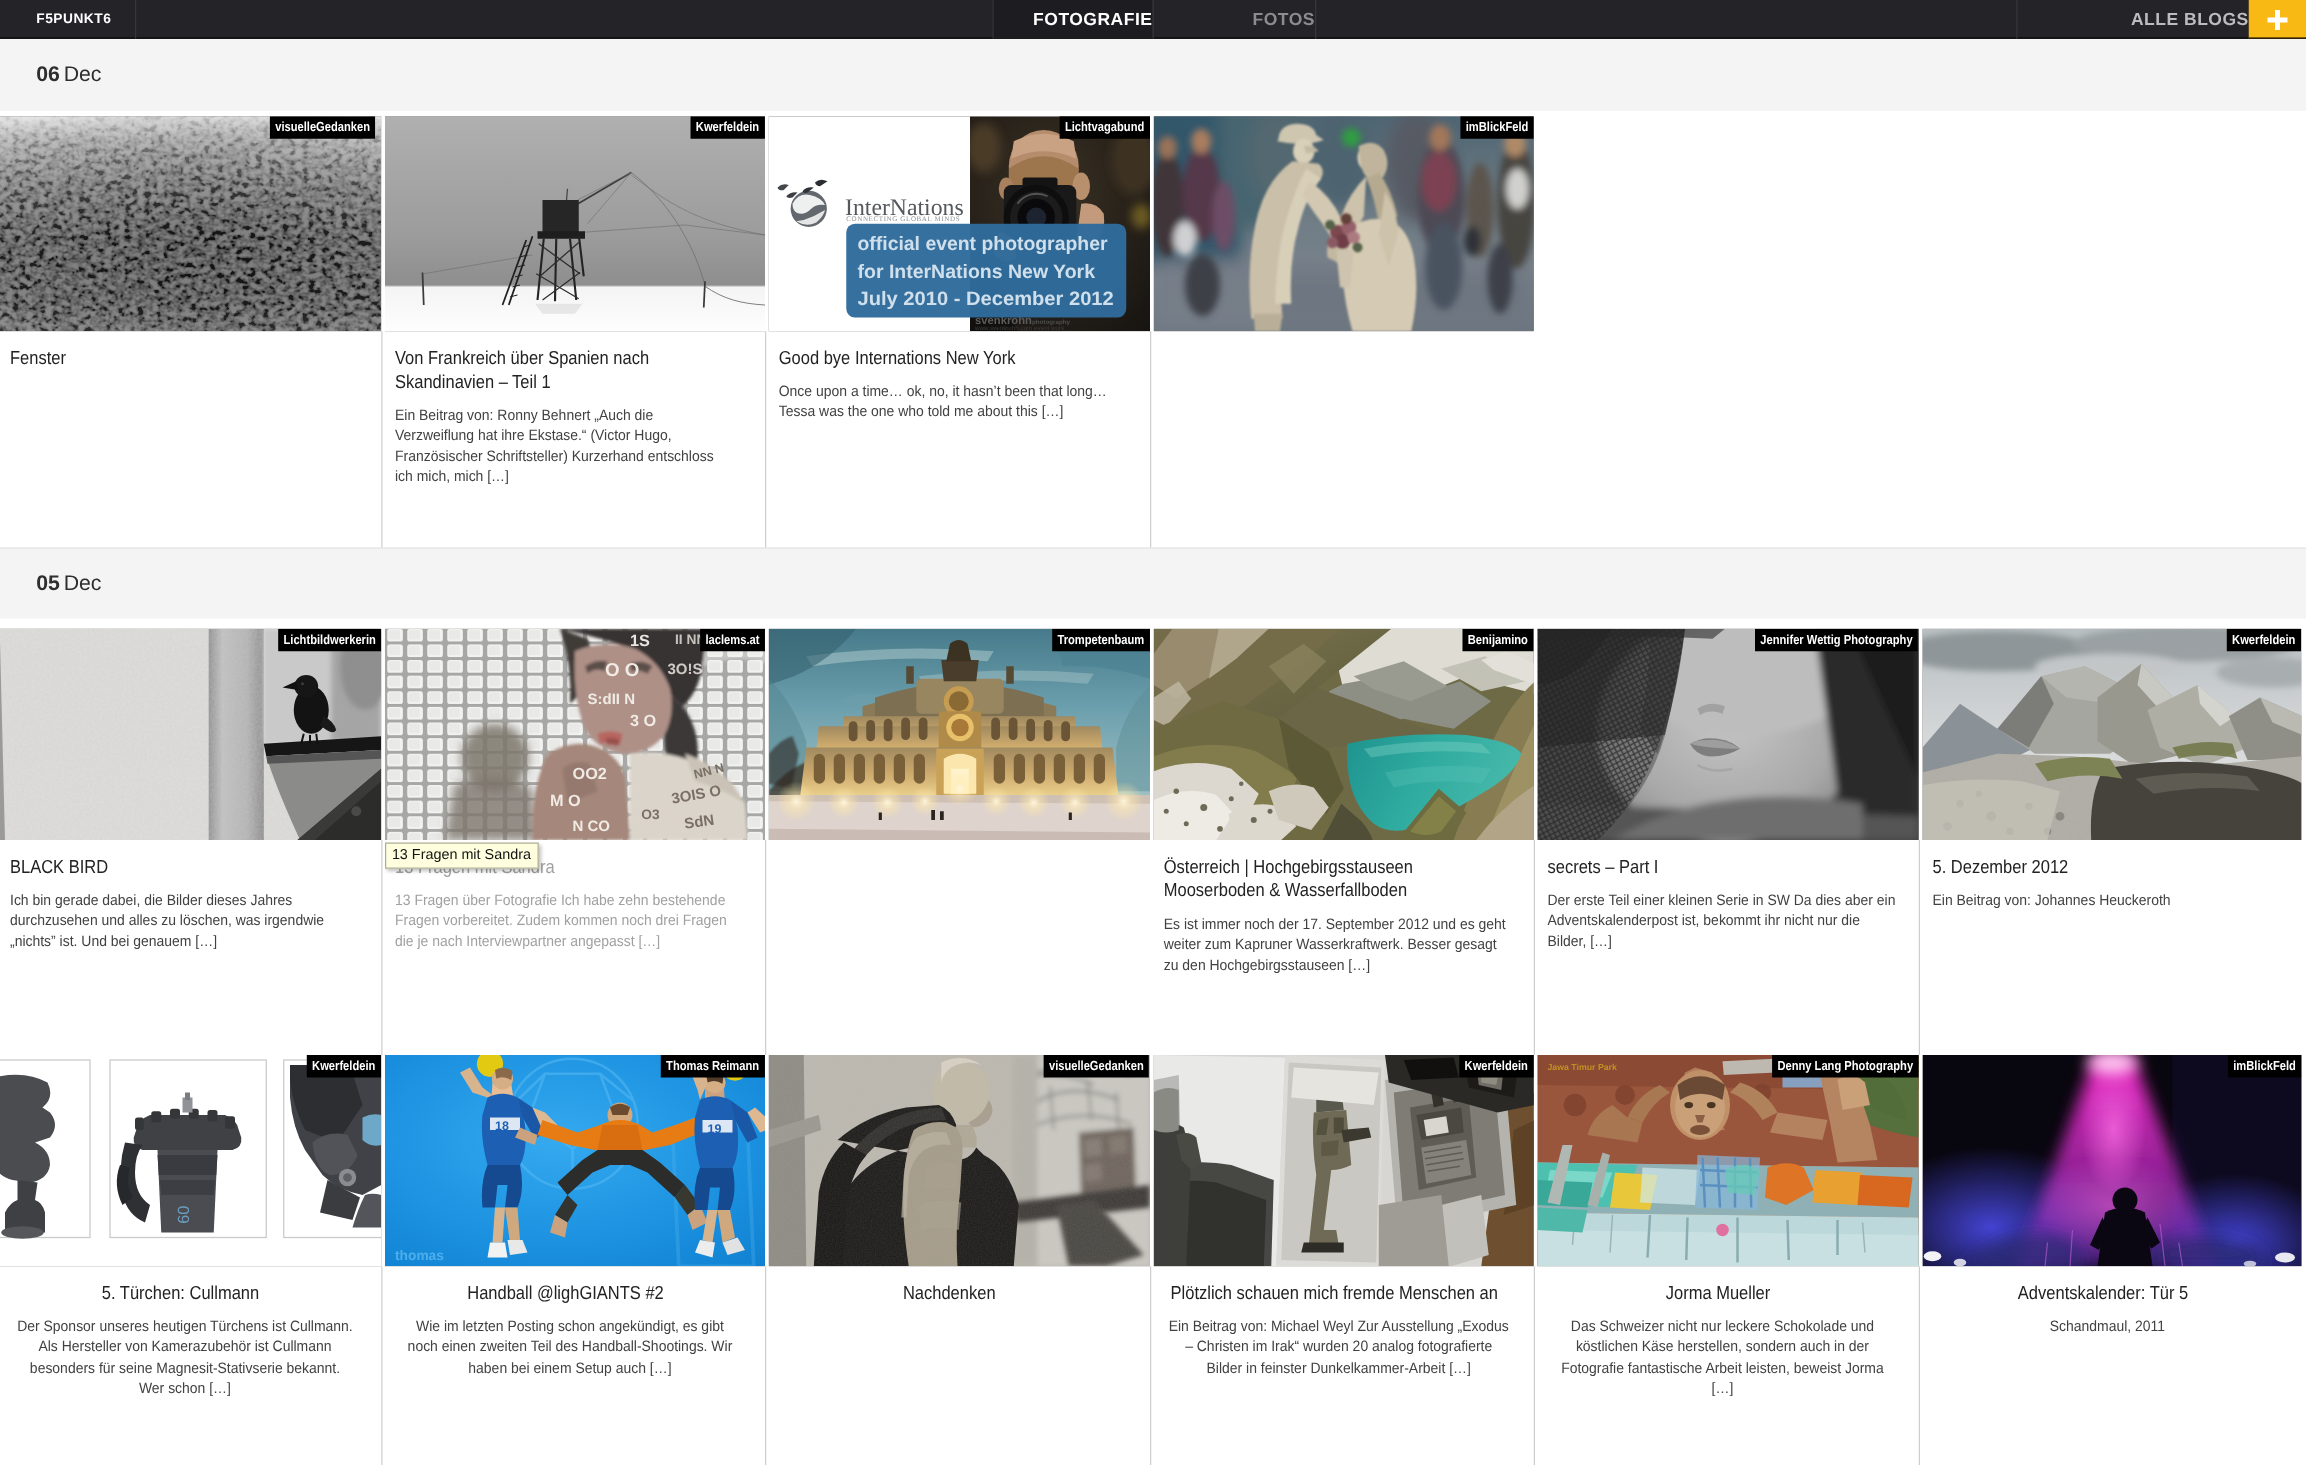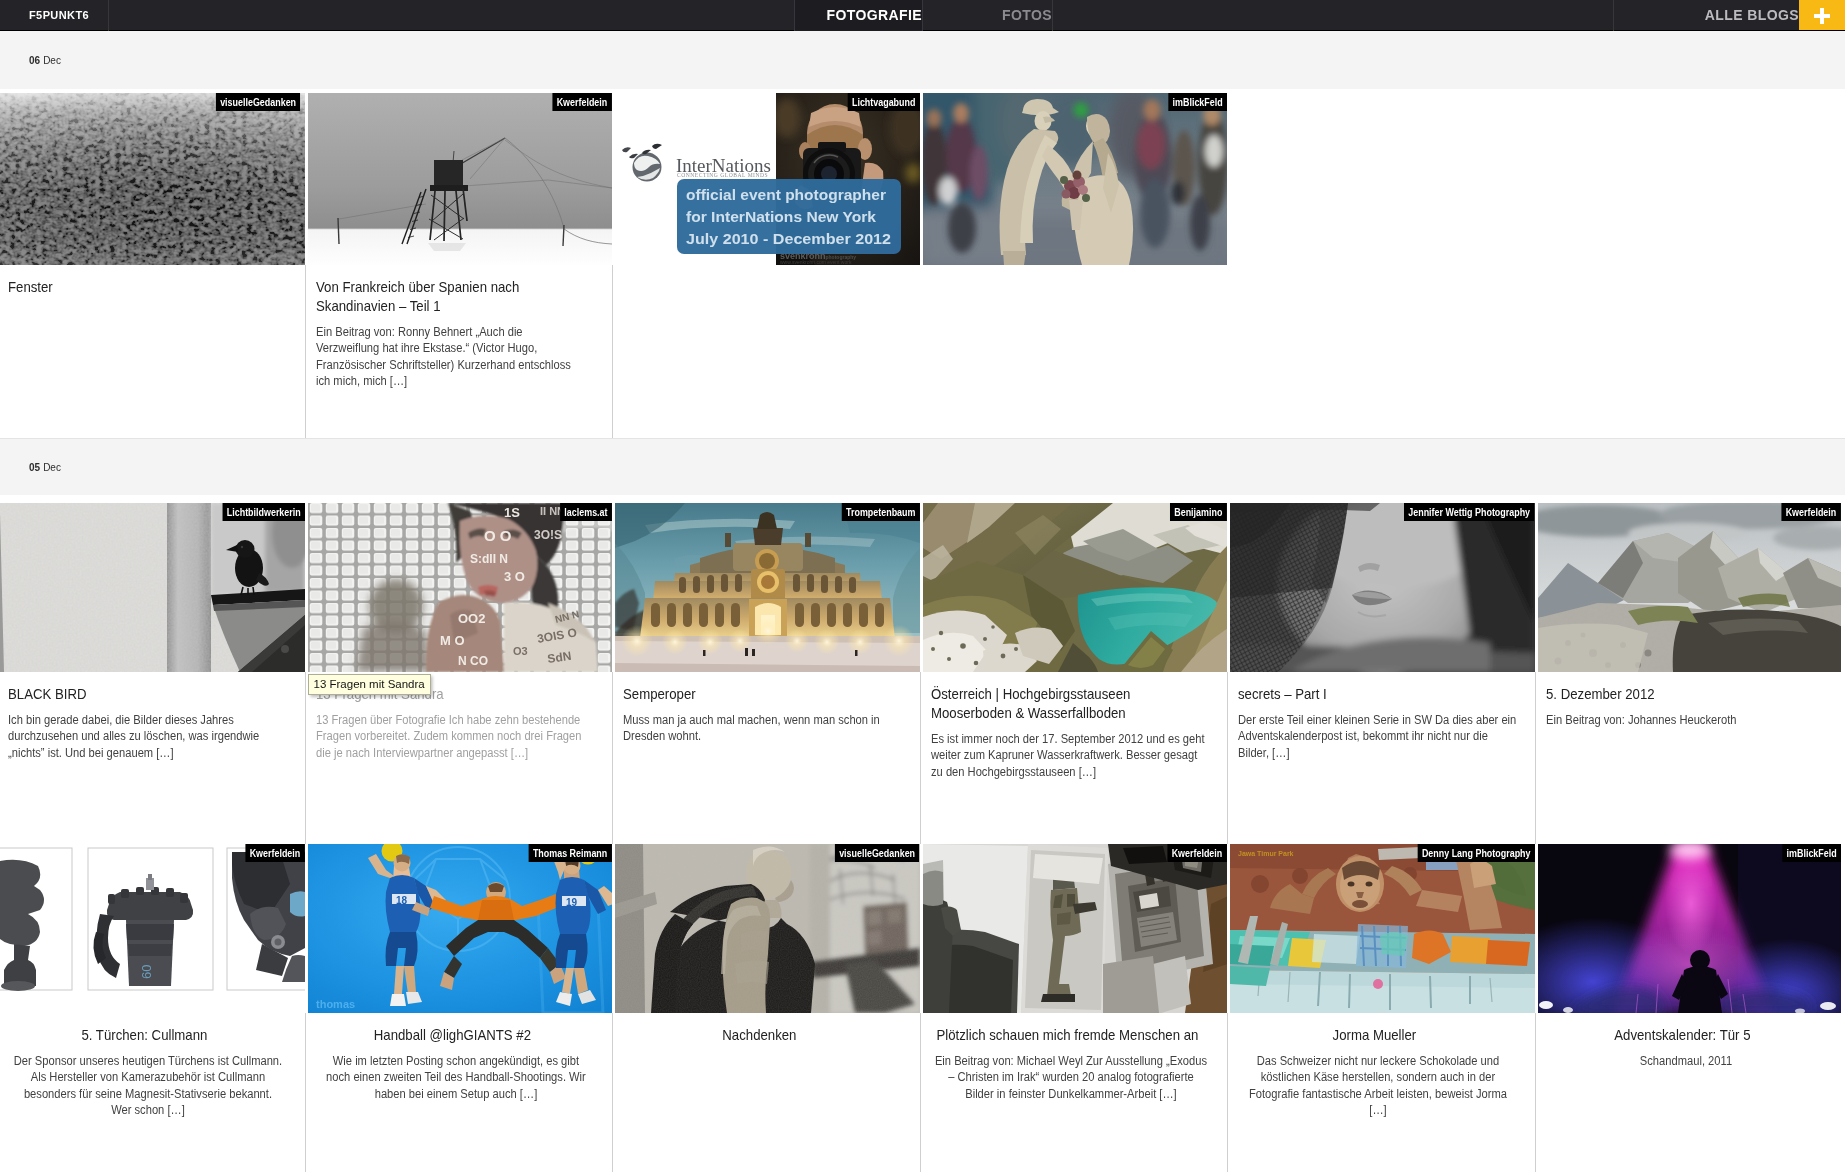--- a/index.html
+++ b/index.html
@@ -10,21 +10,21 @@
 .topbar { position:relative; height:31px; background:#242328; border-bottom:1px solid #000; }
 .topbar .logo { position:absolute; left:29px; top:0; line-height:31px; color:#fff; font-size:11px; font-weight:bold; letter-spacing:.4px; }
 .tdiv { position:absolute; top:0; width:1px; height:31px; background:#37363c; }
 .tab { position:absolute; top:0; line-height:31px; font-size:14px; font-weight:bold; text-align:right; letter-spacing:.4px; }
 .tab.active { color:#fff; background:#1d1c21; }
 .plusbtn { position:absolute; right:0; top:0; width:46px; height:31px; background:#f9b915; border-bottom:1px solid #000; }
 .plusbtn:before { content:""; position:absolute; left:15px; top:13.5px; width:16px; height:4px; background:#fff; }
 .plusbtn:after  { content:""; position:absolute; left:21px; top:7.5px; width:4px; height:16px; background:#fff; }
 
 
-.strip { background:#f4f4f4; padding-left:29px; display:flex; align-items:center; font-size:10px; color:#2e2e2e; }
+.strip { background:#f4f4f4; padding-left:29px; display:flex; align-items:center; font-size:17px; color:#2e2e2e; }
 .strip b { font-weight:bold; margin-right:3px; }
 .s1 { height:58px; }
 .s2 { height:57px; border-top:1px solid #e4e4e4; }
 
 
 .row { display:grid; grid-template-columns:repeat(6,minmax(0,1fr)); background:#fff; }
 .gap4 { height:4px; background:#fff; }
 .gap8 { height:8px; background:#fff; }
 .card { position:relative; }
 .im { position:relative; height:172px; margin-right:3px; overflow:hidden; background:#888; }
@@ -213,20 +213,24 @@
       <text x="61" y="79" font-size="19" fill="#55585c" font-family="Liberation Serif,serif">InterNations</text>
       <text x="62" y="84" font-size="5.6" fill="#8e9194" letter-spacing=".5" font-family="Liberation Serif,serif">CONNECTING GLOBAL MINDS</text>
       <rect x="62" y="86" width="224" height="75" rx="7" fill="#2f6b9c" opacity=".97"></rect>
       <g font-family="Liberation Sans,sans-serif" font-weight="bold" font-size="15.5" fill="#cfe0ec">
         <text x="71" y="107" textLength="200" lengthAdjust="spacingAndGlyphs">official event photographer</text>
         <text x="71" y="129" textLength="190" lengthAdjust="spacingAndGlyphs">for InterNations New York</text>
         <text x="71" y="151" textLength="205" lengthAdjust="spacingAndGlyphs">July 2010 - December 2012</text>
       </g>
     </svg>
         <span class="lbl">Lichtvagabund</span>
+      </div>
+    <div class="tx">
+        <h2>Good bye Internations New York</h2>
+    <p>Once upon a time… ok, no, it hasn’t been that long…<br>Tessa was the one who told me about this […]</p>
       </div>
   </div>
   <div class="card divr">
     <div class="im" id="im-statue">
         <svg width="305" height="172" viewBox="0 0 305 172" preserveAspectRatio="none">
       <defs>
         <linearGradient id="stBg" x1="0" y1="0" x2="0" y2="1">
           <stop offset="0" stop-color="#4e6572"></stop>
               <stop offset=".4" stop-color="#6d7b84"></stop>
           <stop offset=".75" stop-color="#79838c"></stop>
@@ -522,24 +526,20 @@
       <g fill="#2a2520">
         <rect x="130" y="145" width="3" height="8"></rect>
             <rect x="137" y="146" width="3" height="7"></rect>
         <rect x="240" y="147" width="2.5" height="6"></rect>
             <rect x="88" y="147" width="2.5" height="6"></rect>
       </g>
       <path d="M0,160 L305,163 L305,169 L0,169 Z" fill="#cabbb4"></path>
     </svg>
         <span class="lbl">Trompetenbaum</span>
       </div>
-    <div class="tx">
-        <h2>Semperoper</h2>
-    <p>Muss man ja auch mal machen, wenn man schon in<br>Dresden wohnt.</p>
-      </div>
   </div>
   <div class="card divr">
     <div class="im" id="im-lake">
         <svg width="305" height="169" viewBox="0 0 305 169" preserveAspectRatio="none">
       <defs>
         <linearGradient id="lkWat" x1="0" y1="0" x2="1" y2=".3">
           <stop offset="0" stop-color="#1e938f"></stop>
               <stop offset=".5" stop-color="#2fab9f"></stop>
               <stop offset="1" stop-color="#46b8aa"></stop>
         </linearGradient>

